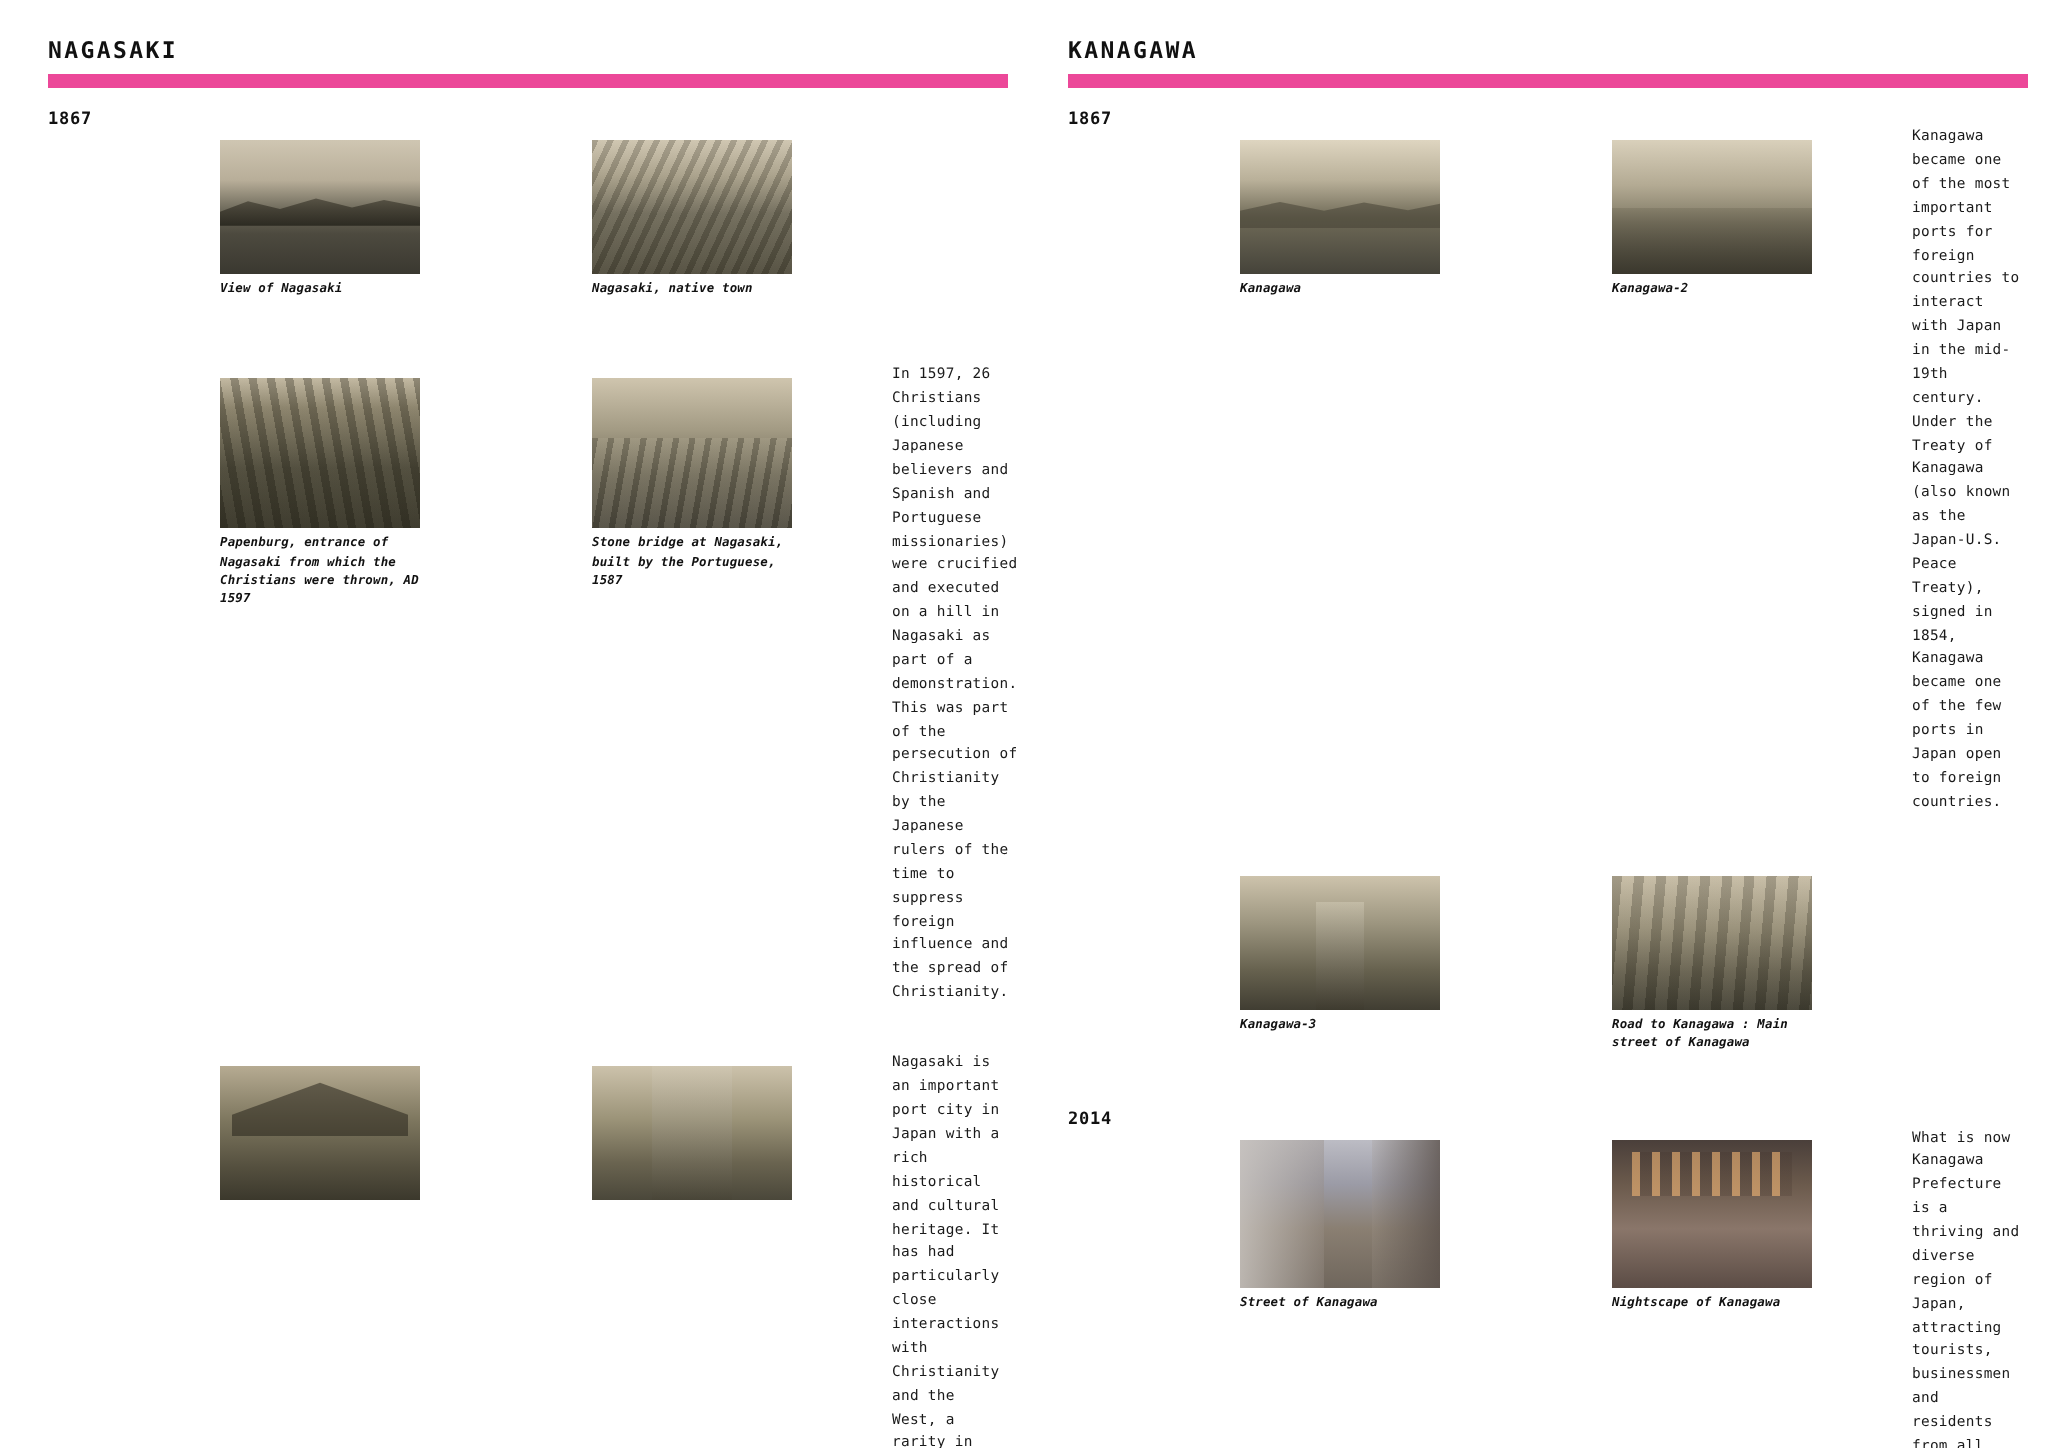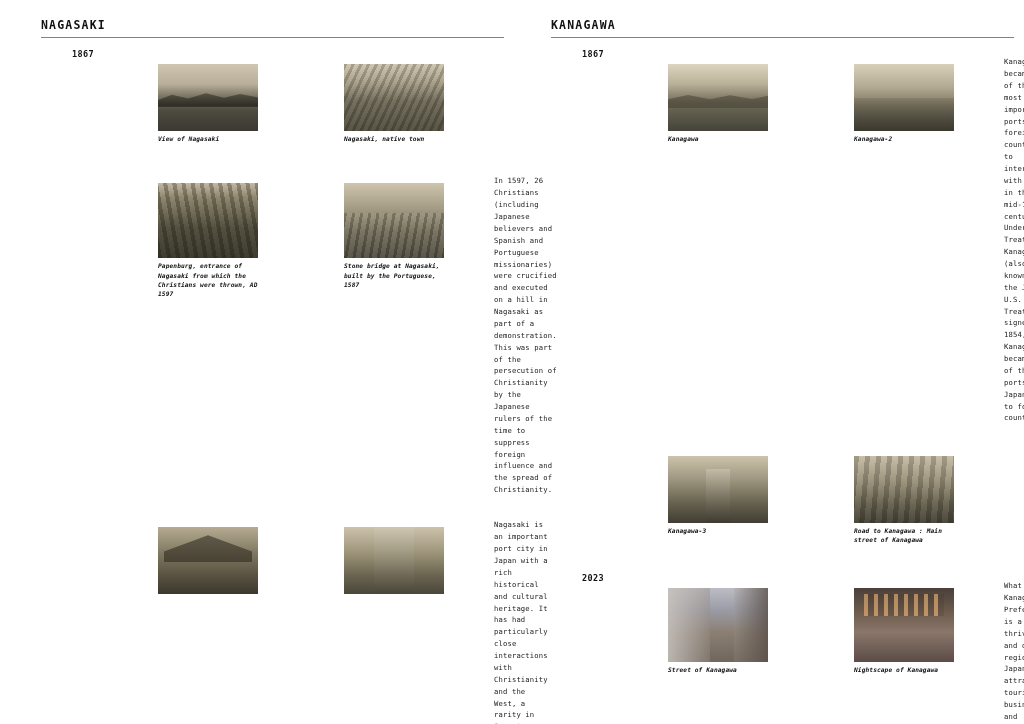--- a/index.html
+++ b/index.html
@@ -23,38 +23,37 @@
   .col-left { left: 24px; width: 480px; }
   .col-right { left: 534px; width: 480px; }
 
   .section-title {
     font-family: "DejaVu Sans Mono", monospace;
     font-size: 11.5px;
     font-weight: bold;
     letter-spacing: 1.2px;
     color: #111;
     padding-bottom: 5px;
-    border-bottom: 1px solid #ec4899;
-    margin: 0 0 10px 17px;
+    border-bottom: 7px solid #ec4899;
+    margin: 0 0 10px 0;
   }
 
   .row {
     display: flex;
     align-items: flex-start;
     margin-bottom: 8px;
   }
   .year {
     width: 46px;
     flex: 0 0 46px;
     font-size: 8.5px;
     font-weight: bold;
     letter-spacing: 0.4px;
     padding-top: 1px;
     color: #111;
-    margin-left: 48px;
   }
   .year.blank { visibility: hidden; }
 
   .figs {
     flex: 0 0 213px;
     display: flex;
     gap: 6px;
   }
   .fig { width: 100px; }
   .thumb {
@@ -283,21 +282,21 @@
           <div class="thumb">
               <div class="ph ph-mainstreet"></div>
             </div>
           <figcaption class="caption">Road to Kanagawa : Main street of Kanagawa</figcaption>
         </figure>
       </div>
       <p class="para"></p>
     </div>
 
     <div class="row" style="margin-top:12px;">
-      <div class="year">2023</div>
+      <div class="year">2014</div>
       <div class="figs">
         <figure class="fig">
           <div class="thumb k2023">
               <div class="ph ph-city-street"></div>
             </div>
           <figcaption class="caption">Street of Kanagawa</figcaption>
         </figure>
         <figure class="fig">
           <div class="thumb k2023">
               <div class="ph ph-night"></div>

